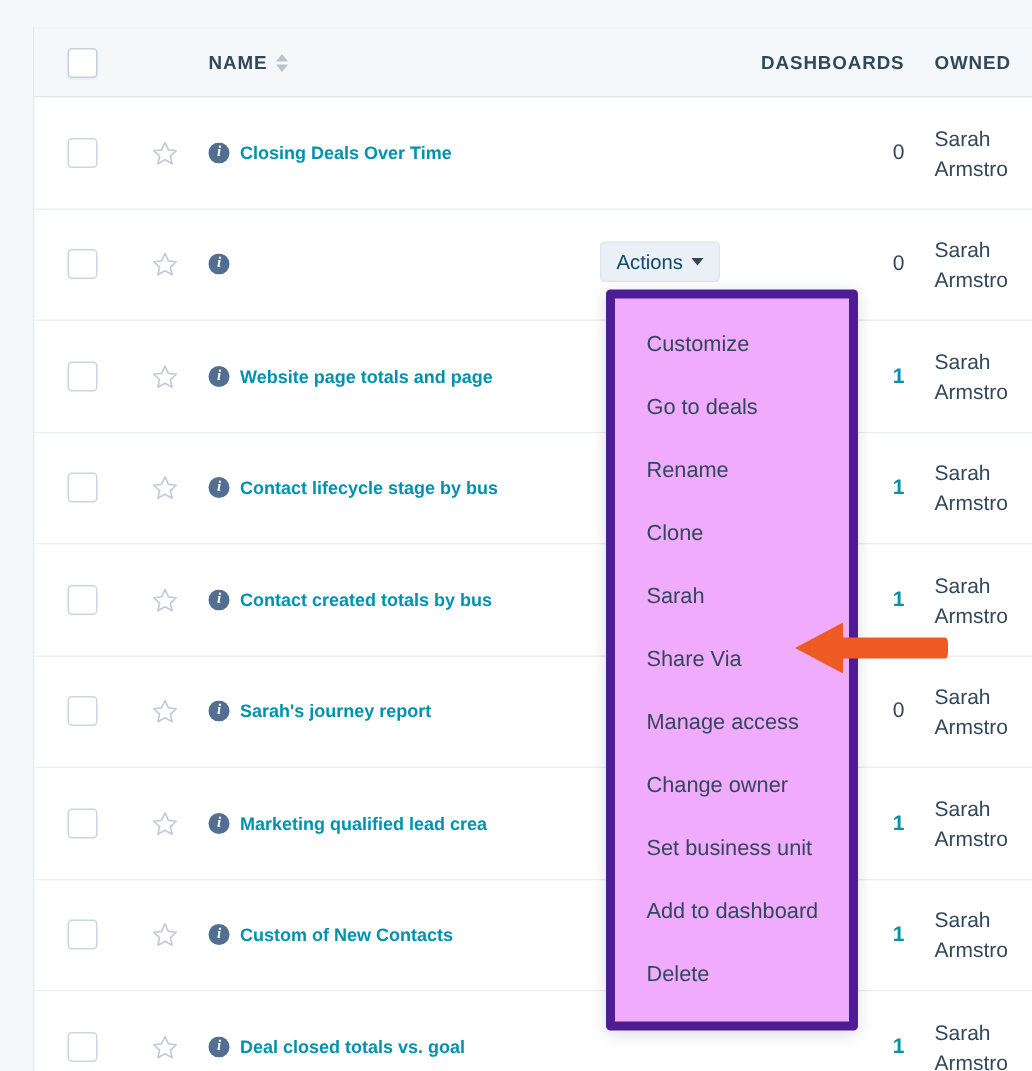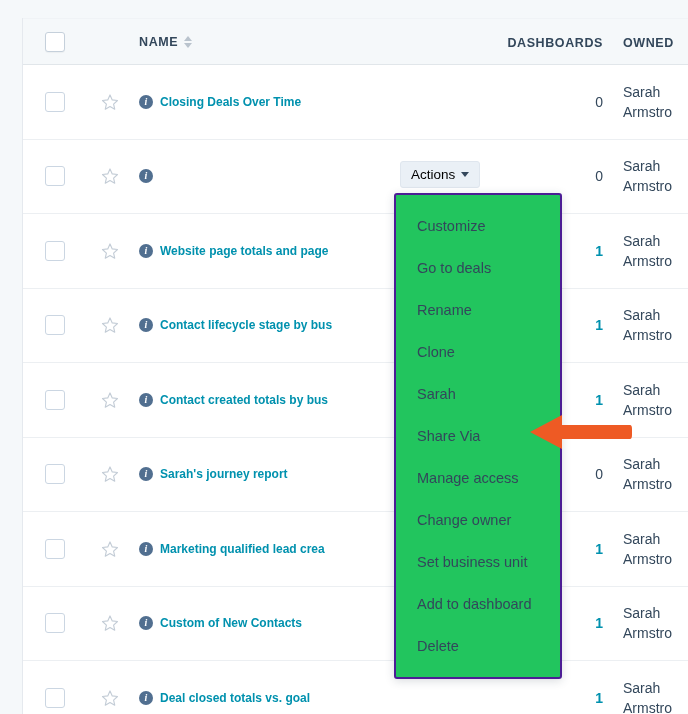--- a/index.html
+++ b/index.html
@@ -210,39 +210,39 @@
     display: flex;
     align-items: center;
     background: #eaf0f6;
     border: 1px solid #dfe6ee;
     border-radius: 3px;
     box-sizing: border-box;
     z-index: 6;
   }
   .actions-btn span {
     font-size: 13.5px;
-    color: #000000;
+    color: #0c4a6e;
     font-family: "Liberation Sans", sans-serif;
   }
   .caret {
     width: 0; height: 0;
     margin-left: 6px;
     border-left: 4px solid transparent;
     border-right: 4px solid transparent;
     border-top: 5px solid #33475b;
   }
 
   
   .menu {
     position: absolute;
-    left: 394px;
+    left: 404px;
     top: 193px;
     width: 168px;
-    background: #22c55e;
-    border: 2px solid #4c1d95;
+    background: #f0abfc;
+    border: 6px solid #4c1d95;
     border-radius: 3px;
     box-shadow: 0 2px 10px rgba(45,62,80,0.18);
     padding: 10px 0 10px 0;
     box-sizing: border-box;
     z-index: 10;
   }
   .menu-item {
     height: 42px;
     display: flex;
     align-items: center;

